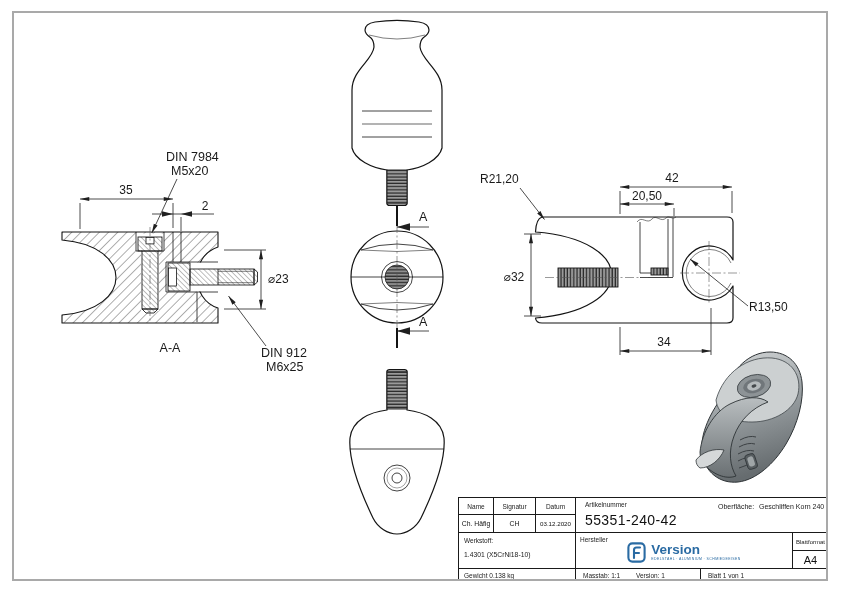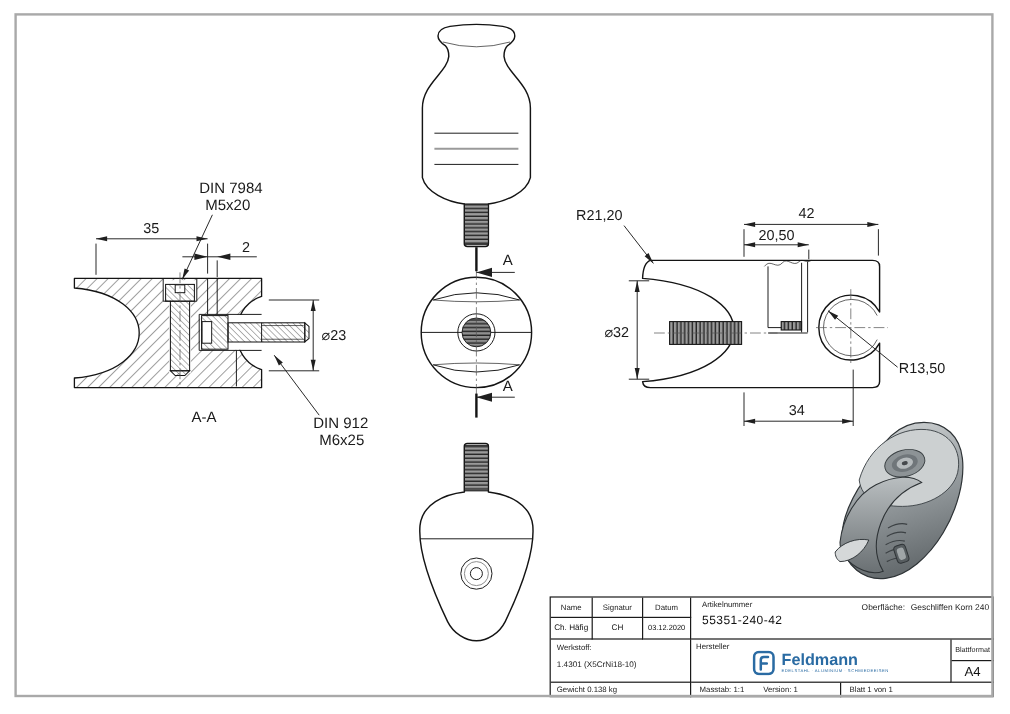--- a/index.html
+++ b/index.html
@@ -20,21 +20,21 @@
   .wh{fill:#fff;stroke:none;}
   .stud{fill:#9a9a9a;stroke:#141414;stroke-width:.9;}
   .arr{fill:#1f1f1f;stroke:none;}
   
   .tb{position:absolute;left:458px;top:497px;width:370px;height:84px;background:#fff;
     border:1px solid #1a1a1a;box-sizing:border-box;font-size:6.5px;color:#222;}
   .tb .cell{position:absolute;box-sizing:border-box;}
   .br{border-right:1px solid #1a1a1a;} .bb{border-bottom:1px solid #1a1a1a;}
   .lab{display:flex;align-items:center;justify-content:center;font-size:6.5px;color:#222;}
   .val{display:flex;align-items:center;justify-content:center;font-size:6.8px;color:#111;}
-  .artnum{font-size:10px;letter-spacing:.4px;color:#111;}
+  .artnum{font-size:14px;letter-spacing:.4px;color:#111;}
   .a4{display:flex;align-items:center;justify-content:center;font-size:11px;color:#111;}
   .logo-row{display:flex;align-items:center;justify-content:center;gap:5px;height:100%;padding-top:4px;box-sizing:border-box;}
   .brand{color:#2a6ba3;font-weight:bold;font-size:13.5px;line-height:12px;}
   .tagline{color:#2a6ba3;font-size:3.5px;letter-spacing:.4px;margin-top:1px;}
 </style>
 </head>
 <body>
 
 <div id="stage">
 
@@ -296,21 +296,21 @@
   </div>
 
   <div class="cell br bb" style="left:117px;top:35px;width:217px;height:36px">
     <span style="position:absolute;left:4px;top:3px">Hersteller</span>
     <div class="logo-row">
       <svg width="19" height="21" viewBox="0 0 19 21">
         <rect x="1.4" y="1.4" width="16.2" height="18.2" rx="4" fill="none" stroke="#2a6ba3" stroke-width="2.1"></rect>
         <path d="M7,16 L7,8 Q7,5.5 9.5,5.5 L13,5.5 M7,11 L12,11" fill="none" stroke="#2a6ba3" stroke-width="2.1" stroke-linecap="round"></path>
       </svg>
       <div>
-        <div class="brand">Feldmann</div>
+        <div class="brand">Version</div>
         <div class="tagline">EDELSTAHL · ALUMINIUM · SCHMIEDEEISEN</div>
       </div>
     </div>
   </div>
 
   <div class="cell lab bb" style="left:334px;top:35px;width:35px;height:18px;font-size:6px">Blattformat</div>
   <div class="cell a4 bb" style="left:334px;top:53px;width:35px;height:18px">A4</div>
 
   <div class="cell br" style="left:0;top:71px;width:117px;height:12px">
     <span style="position:absolute;left:5px;top:3px">Gewicht 0.138 kg</span>

